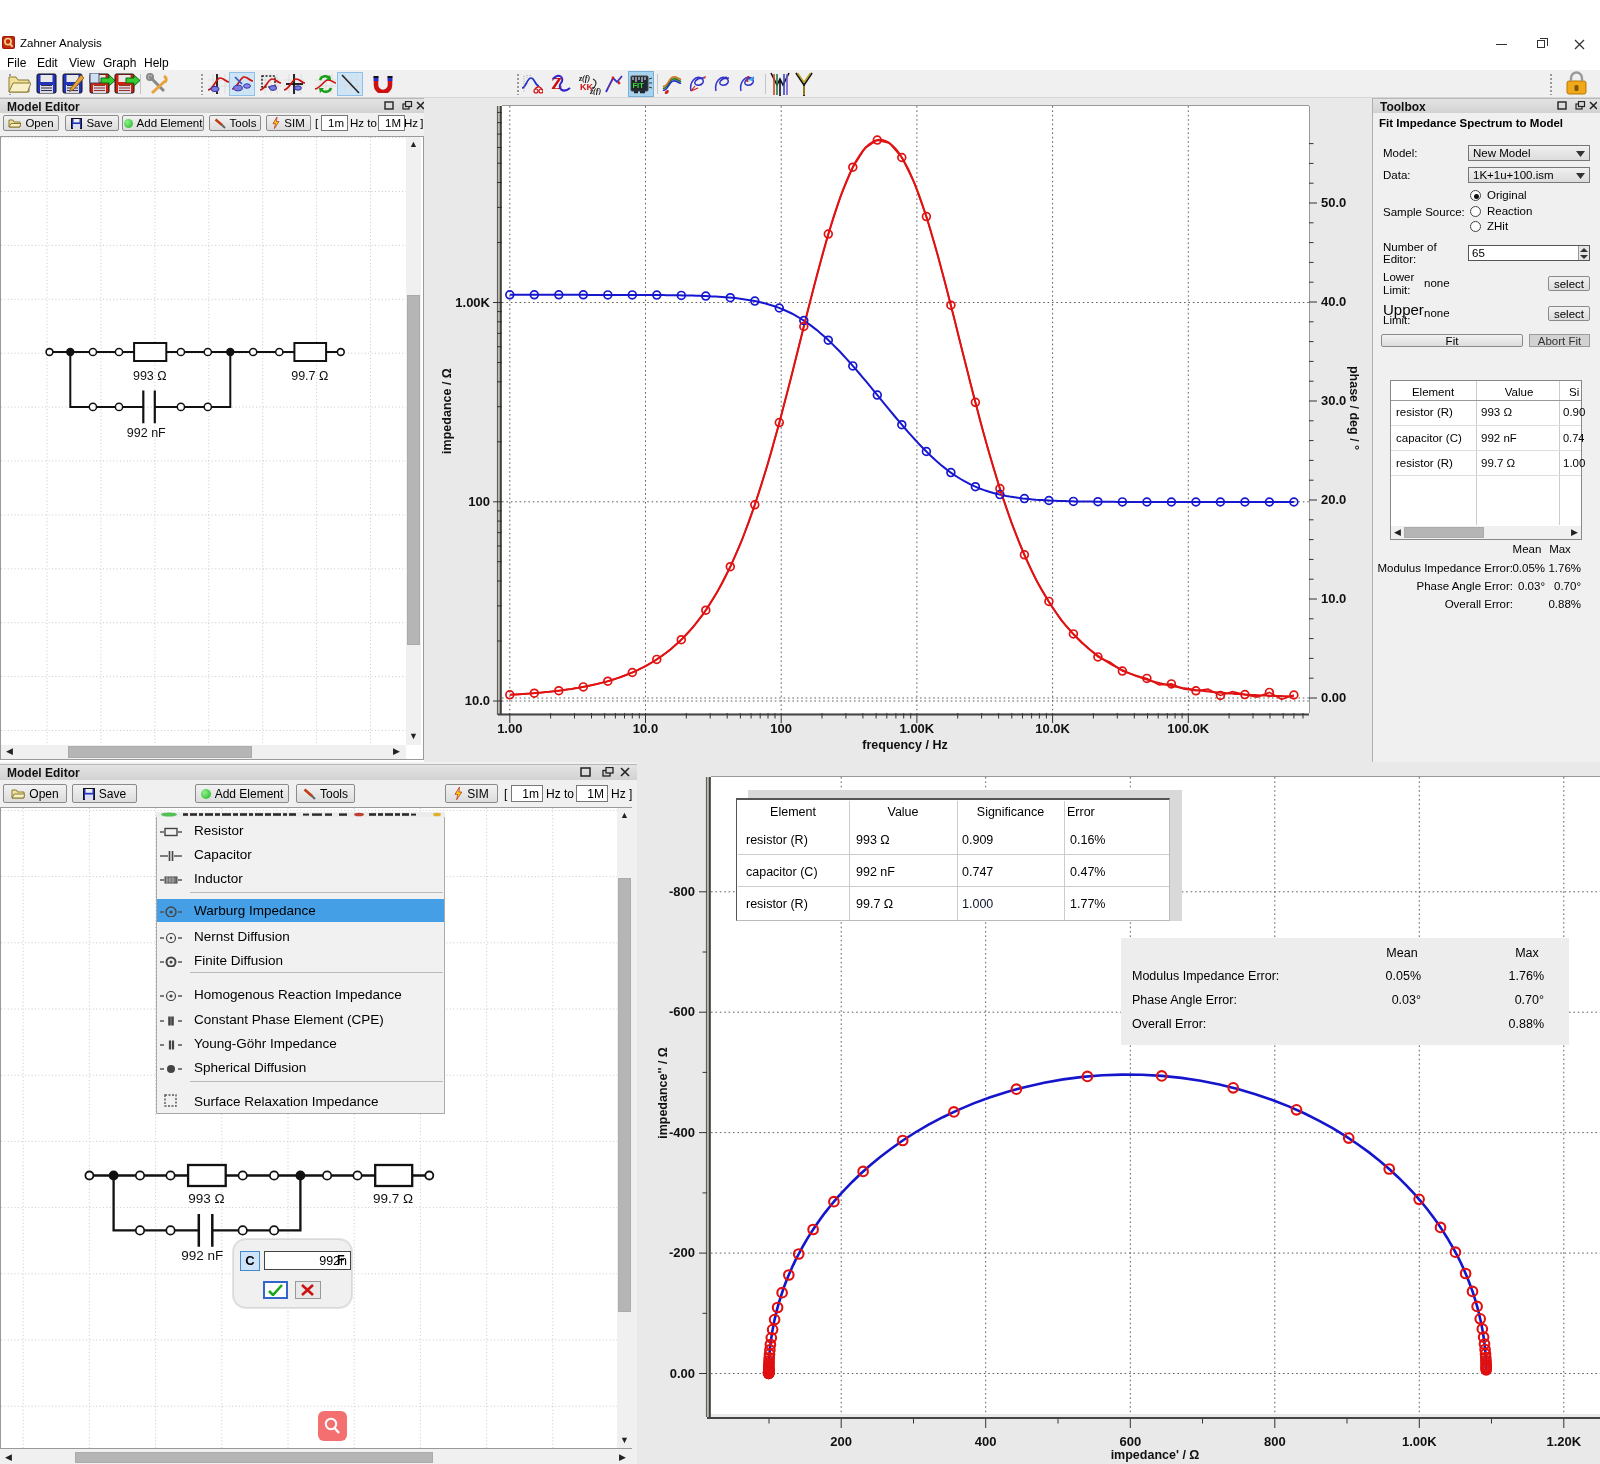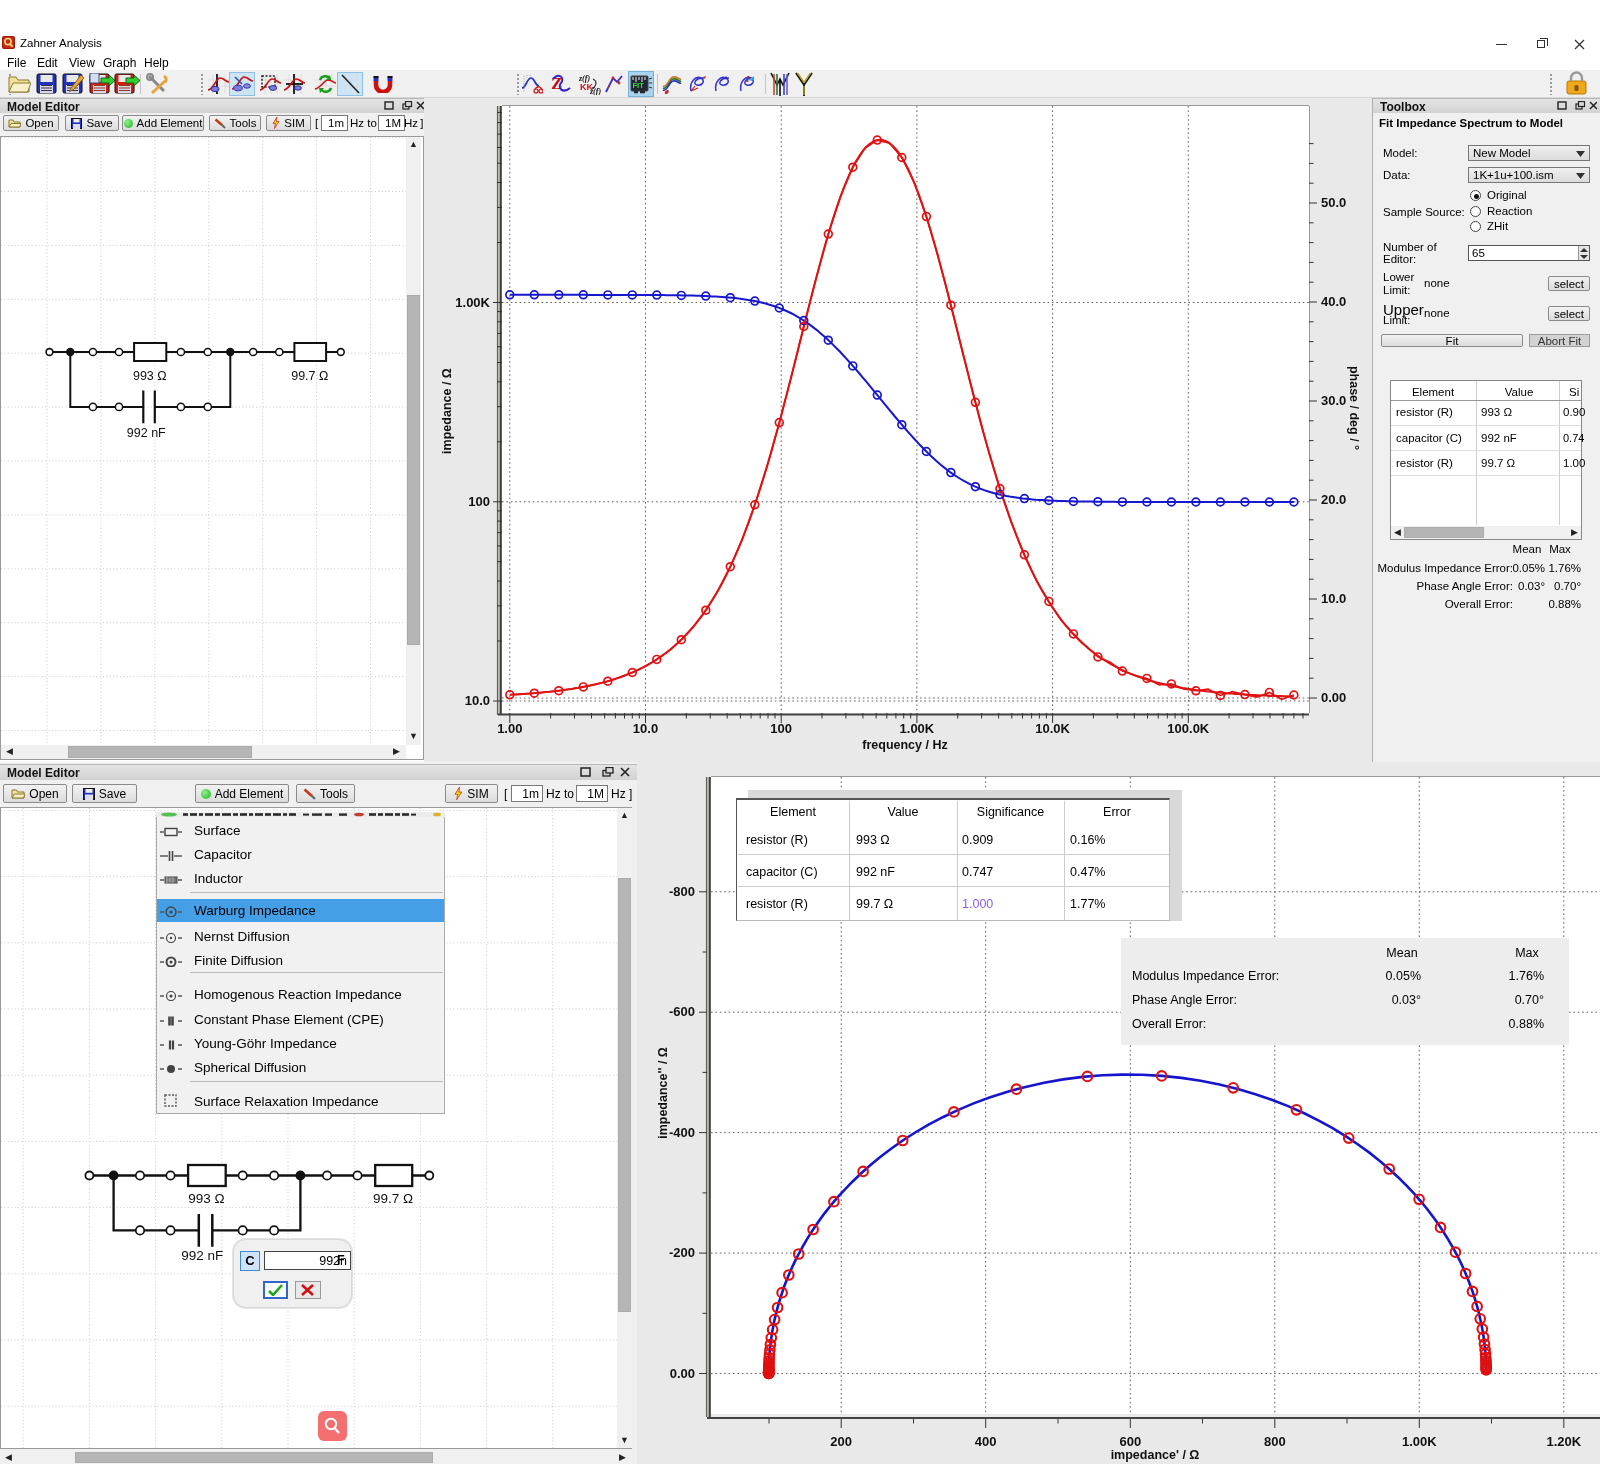--- a/index.html
+++ b/index.html
@@ -493,21 +493,21 @@
       <rect x="239" y="1.2" width="5" height="2.6"></rect>
       <rect x="246" y="1.2" width="7" height="2.6"></rect>
       <rect x="255" y="1.6" width="5" height="2"></rect>
     </g>
     <ellipse cx="281" cy="2.5" rx="4" ry="1.8" fill="#ddb025"></ellipse>
   </svg>
 <svg class="abs" style="left:159px;top:823px" width="24" height="14">
     <path d="M1 9 H5 M19 9 H23" stroke="#555" stroke-width="1.6"></path>
     <rect x="6" y="5.5" width="12" height="7" fill="none" stroke="#444" stroke-width="1.4"></rect>
   </svg>
-<div class="abs" style="left:194px;top:823px;font-size:13.5px;color:#000;white-space:nowrap">Surface</div>
+<div class="abs" style="left:194px;top:823px;font-size:13.5px;color:#000;white-space:nowrap">Resistor</div>
 <svg class="abs" style="left:159px;top:847px" width="24" height="14">
     <path d="M1 9 H9 M15 9 H23" stroke="#555" stroke-width="1.6"></path>
     <path d="M10.5 4 V14 M13.5 4 V14" stroke="#444" stroke-width="1.6"></path>
   </svg>
 <div class="abs" style="left:194px;top:847px;font-size:13.5px;color:#000;white-space:nowrap">Capacitor</div>
 <svg class="abs" style="left:159px;top:871px" width="24" height="14">
     <path d="M1 9 H5 M19 9 H23" stroke="#555" stroke-width="1.6"></path>
     <rect x="6" y="6" width="12" height="6" fill="#777" stroke="#444"></rect>
     <path d="M8 6 V12 M11 6 V12 M14 6 V12" stroke="#ccc" stroke-width="0.8"></path>
   </svg>
@@ -580,32 +580,32 @@
     <div class="abs" style="left:748px;top:790px;width:434px;height:131px;background:#d9d9d9"></div>
 <div class="abs" style="left:736px;top:798px;width:434px;height:123px;background:#fff;border-top:2.5px solid #555;border-left:1px solid #555;border-right:1px solid #bbb;border-bottom:1px solid #bbb"></div>
 <div class="abs" style="left:849px;top:801px;width:1px;height:119px;background:#ccc"></div>
 <div class="abs" style="left:957px;top:801px;width:1px;height:119px;background:#ccc"></div>
 <div class="abs" style="left:1064px;top:801px;width:1px;height:119px;background:#ccc"></div>
 <div class="abs" style="left:738px;top:854px;width:431px;height:1px;background:#ccc"></div>
 <div class="abs" style="left:738px;top:886px;width:431px;height:1px;background:#ccc"></div>
 <div class="abs" style="left:740px;top:805px;font-size:12.5px;color:#000;white-space:nowrap;width:106px;text-align:center">Element</div>
 <div class="abs" style="left:852px;top:805px;font-size:12.5px;color:#000;white-space:nowrap;width:102px;text-align:center">Value</div>
 <div class="abs" style="left:960px;top:805px;font-size:12.5px;color:#000;white-space:nowrap;width:101px;text-align:center">Significance</div>
-<div class="abs" style="left:1067px;top:805px;font-size:12.5px;color:#000;white-space:nowrap;width:100px;text-align:center">Error</div>
+<div class="abs" style="left:1067px;top:805px;font-size:12.5px;color:#000;white-space:nowrap;width:100px;text-align:left">Error</div>
 <div class="abs" style="left:746px;top:833px;font-size:12.5px;color:#000;white-space:nowrap">resistor (R)</div>
 <div class="abs" style="left:856px;top:833px;font-size:12.5px;color:#000;white-space:nowrap">993 Ω</div>
 <div class="abs" style="left:962px;top:833px;font-size:12.5px;color:#000;white-space:nowrap">0.909</div>
 <div class="abs" style="left:1070px;top:833px;font-size:12.5px;color:#000;white-space:nowrap">0.16%</div>
 <div class="abs" style="left:746px;top:865px;font-size:12.5px;color:#000;white-space:nowrap">capacitor (C)</div>
 <div class="abs" style="left:856px;top:865px;font-size:12.5px;color:#000;white-space:nowrap">992 nF</div>
 <div class="abs" style="left:962px;top:865px;font-size:12.5px;color:#000;white-space:nowrap">0.747</div>
 <div class="abs" style="left:1070px;top:865px;font-size:12.5px;color:#000;white-space:nowrap">0.47%</div>
 <div class="abs" style="left:746px;top:897px;font-size:12.5px;color:#000;white-space:nowrap">resistor (R)</div>
 <div class="abs" style="left:856px;top:897px;font-size:12.5px;color:#000;white-space:nowrap">99.7 Ω</div>
-<div class="abs" style="left:962px;top:897px;font-size:12.5px;color:#8b5cf6;white-space:nowrap">1.000</div>
+<div class="abs" style="left:962px;top:897px;font-size:12.5px;color:#0f172a;white-space:nowrap">1.000</div>
 <div class="abs" style="left:1070px;top:897px;font-size:12.5px;color:#000;white-space:nowrap">1.77%</div>
 <div class="abs" style="left:1121px;top:938px;width:448px;height:107px;background:#ededed"></div>
 <div class="abs" style="left:1352px;top:946px;font-size:12.5px;color:#000;white-space:nowrap;width:100px;text-align:center">Mean</div>
 <div class="abs" style="left:1477px;top:946px;font-size:12.5px;color:#000;white-space:nowrap;width:100px;text-align:center">Max</div>
 <div class="abs" style="left:1132px;top:969px;font-size:12.5px;color:#000;white-space:nowrap">Modulus Impedance Error:</div>
 <div class="abs" style="left:1201px;top:969px;width:220px;text-align:right;font-size:12.5px;color:#000;white-space:nowrap">0.05%</div>
 <div class="abs" style="left:1324px;top:969px;width:220px;text-align:right;font-size:12.5px;color:#000;white-space:nowrap">1.76%</div>
 <div class="abs" style="left:1132px;top:993px;font-size:12.5px;color:#000;white-space:nowrap">Phase Angle Error:</div>
 <div class="abs" style="left:1201px;top:993px;width:220px;text-align:right;font-size:12.5px;color:#000;white-space:nowrap">0.03°</div>
 <div class="abs" style="left:1324px;top:993px;width:220px;text-align:right;font-size:12.5px;color:#000;white-space:nowrap">0.70°</div>

